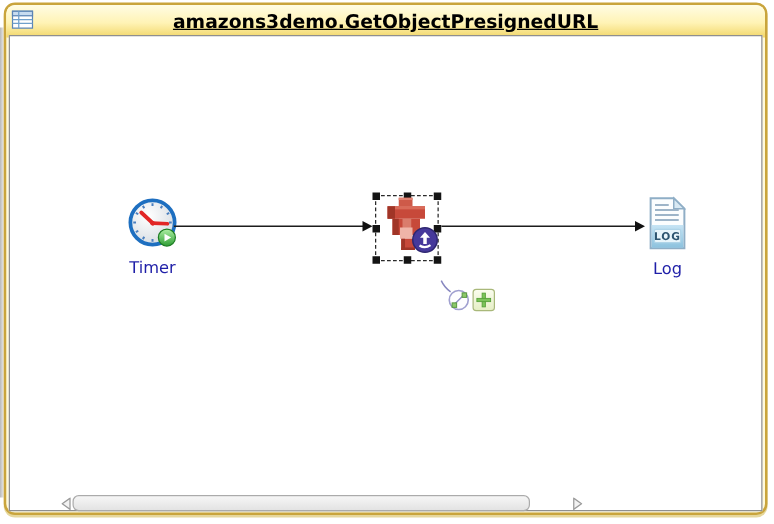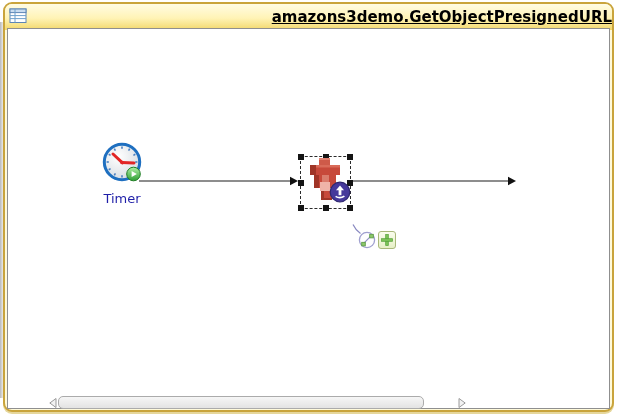--- a/index.html
+++ b/index.html
@@ -8,21 +8,21 @@
   .edge-strip{position:absolute;left:0;top:22px;width:3px;height:376px;
               background:linear-gradient(90deg,#b9b9b9,#e9e9e9);}
   .panel{position:absolute;left:3px;top:2px;width:607px;height:406px;
          border:2px solid #c9a43c;border-radius:9px;background:#fffadb;
          box-shadow:0 2px 0 #e6d79c;}
   .titlebar{position:absolute;left:0;right:0;top:0;height:26px;
             border-radius:7px 7px 0 0;
             background:linear-gradient(#fffce4 0%,#fff3b5 55%,#f2d76a 100%);}
   .title-icon{position:absolute;left:4px;top:3px;width:18px;height:18px;}
   .title{position:absolute;left:0;right:0;top:0;height:26px;line-height:27px;
-         text-align:right;font-size:15px;font-weight:bold;color:#000;
+         text-align:center;font-size:15px;font-weight:bold;color:#000;
          text-decoration:underline;}
   .canvas{position:absolute;left:2px;right:2px;top:24px;height:379px;
           background:#fff;border:1px solid #8f8f8f;}
   .node{position:absolute;display:flex;flex-direction:column;align-items:center;}
   .node-label{font-size:13px;color:#1f1fa8;white-space:nowrap;}
   .arrow{position:absolute;z-index:1;}
   .selbox{position:absolute;left:292px;top:127px;width:49px;height:51px;
           border:1px dashed #2a2a2a;z-index:2;}
   .hd{position:absolute;width:6px;height:6px;background:#141414;}
   .hd.tl{left:-3px;top:-3px}.hd.tm{left:21.5px;top:-3px}.hd.tr{left:46px;top:-3px}
@@ -68,21 +68,21 @@
       <svg class="arrow" style="left:131px;top:145px" width="160" height="14">
         <line x1="0" y1="7" x2="152" y2="7" stroke="#1c1c1c" stroke-width="1.2"></line>
         <polygon points="151,2.8 151,11.2 159,7" fill="#111"></polygon>
       </svg>
 
       <svg class="arrow" style="left:345px;top:145px" width="164" height="14">
         <line x1="0" y1="7" x2="156" y2="7" stroke="#1c1c1c" stroke-width="1.2"></line>
         <polygon points="155,2.8 155,11.2 163,7" fill="#111"></polygon>
       </svg>
 
-      <div class="node" style="left:70px;top:112px;width:88px">
+      <div class="node" style="left:70px;top:128px;width:88px">
         <svg width="42" height="42" viewBox="0 0 42 42">
           <defs>
             <radialGradient id="face" cx="40%" cy="35%" r="75%">
               <stop offset="0%" stop-color="#ffffff"></stop>
                 <stop offset="100%" stop-color="#d3d9df"></stop>
             </radialGradient>
             <linearGradient id="pg" x1="0" y1="0" x2="0" y2="1">
               <stop offset="0%" stop-color="#aef0a4"></stop>
                 <stop offset="100%" stop-color="#2f9e35"></stop>
             </linearGradient>
@@ -143,20 +143,42 @@
         </svg>
       </div>
 
       <svg class="badge" width="22" height="22" viewBox="0 0 22 22">
         <circle cx="11" cy="11" r="9.8" fill="#46399b" stroke="#2e2670" stroke-width="1.2"></circle>
         <polygon points="11,4.5 7,9.2 15,9.2" fill="#ffffff"></polygon>
         <rect x="9.6" y="8.2" width="2.8" height="6" fill="#ffffff"></rect>
         <path d="M6.6,15.4 Q11,18.2 15.4,15.1" stroke="#ffffff" stroke-width="1.7" fill="none"></path>
       </svg>
 
+      <div class="node" style="left:486px;top:128px;width:80px">
+        <svg width="30" height="43" viewBox="0 0 30 43">
+          <defs>
+            <linearGradient id="band" x1="0" y1="0" x2="0" y2="1">
+              <stop offset="0%" stop-color="#c6e4f4"></stop>
+                <stop offset="100%" stop-color="#8cc2de"></stop>
+            </linearGradient>
+          </defs>
+          <path d="M1.5,1.5 H20 L28.5,10 V41.5 H1.5 Z" fill="#fbfdfe" stroke="#8faec6" stroke-width="1.6"></path>
+          <path d="M20,1.5 L28.5,10 H20 Z" fill="#d9e9f3" stroke="#8faec6" stroke-width="1.2"></path>
+          <g stroke="#9db4c8" stroke-width="1.5">
+            <line x1="5" y1="7" x2="16" y2="7"></line>
+            <line x1="5" y1="11" x2="24" y2="11"></line>
+            <line x1="5" y1="15" x2="24" y2="15"></line>
+            <line x1="5" y1="19" x2="24" y2="19"></line>
+          </g>
+          <rect x="2.3" y="23" width="25.4" height="18.2" fill="url(#band)"></rect>
+          <rect x="4.5" y="26.5" width="21" height="10.5" rx="1.2" fill="#e8f5fb" stroke="#afd4e8" stroke-width="1"></rect>
+          <text class="logtext" x="15" y="34.8" text-anchor="middle">LOG</text>
+        </svg>
+        <div class="node-label" style="margin-top:8px">Log</div>
+      </div>
 
       <svg class="tools" style="left:343px;top:195px" width="26" height="26" viewBox="0 0 26 26">
         <path d="M2,0.5 Q4.5,6 9.5,9.5" stroke="#8888c0" stroke-width="1.2" fill="none"></path>
         <g>
           <circle cx="16" cy="16" r="7.6" fill="#fefeff" stroke="#a0a0d0" stroke-width="1.3"></circle>
           <line x1="12.2" y1="19.8" x2="19.8" y2="12.2" stroke="#9090c4" stroke-width="1.2"></line>
           <rect x="10.7" y="18.3" width="3.6" height="3.6" fill="#8cc86a" stroke="#599842" stroke-width="0.8"></rect>
           <rect x="18.7" y="10.3" width="3.6" height="3.6" fill="#8cc86a" stroke="#599842" stroke-width="0.8"></rect>
         </g>
       </svg>

